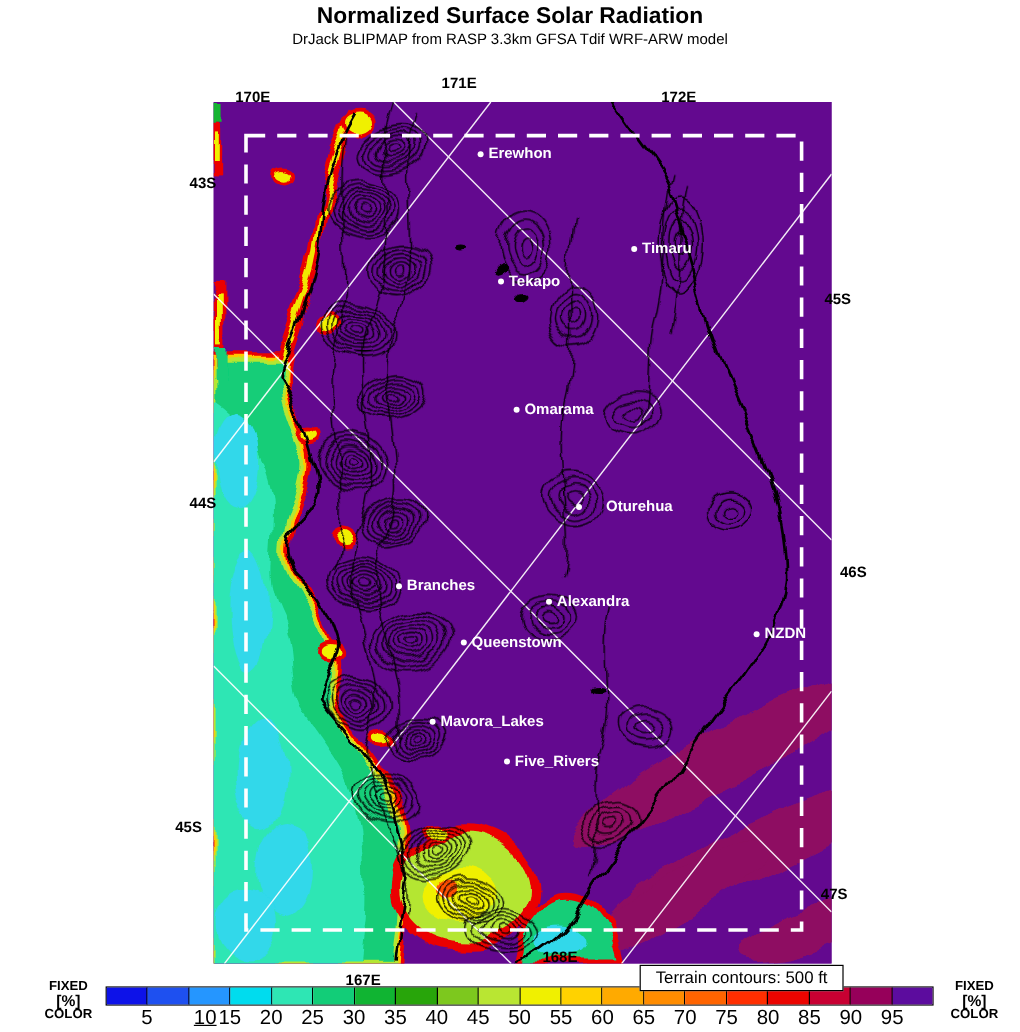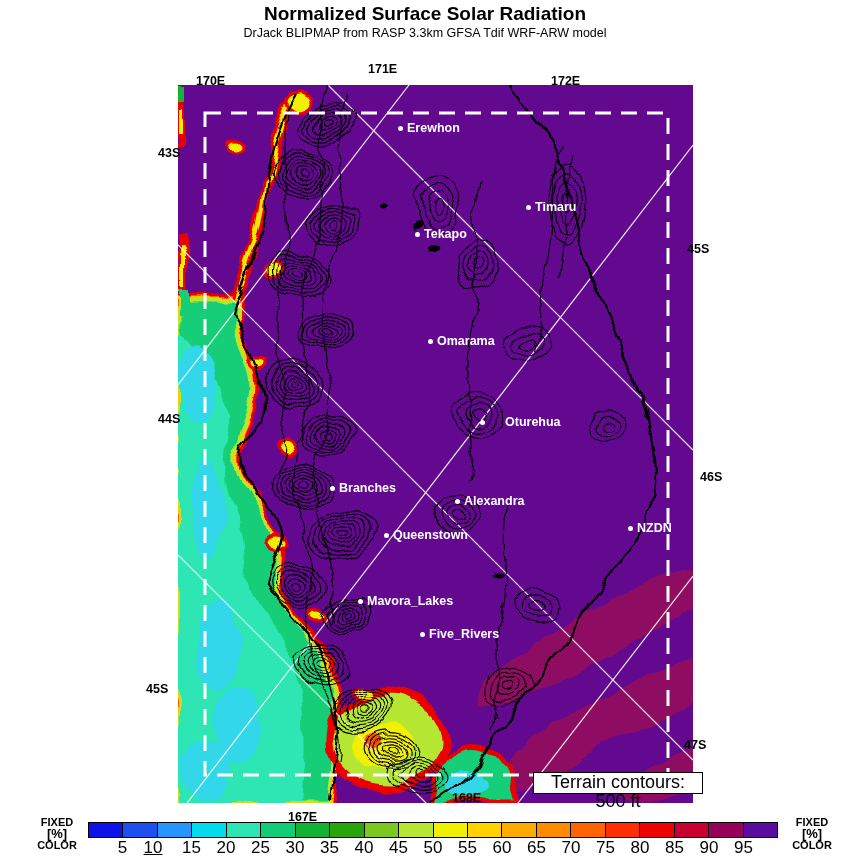--- a/index.html
+++ b/index.html
@@ -13,22 +13,22 @@
   .valid-line .small{font-size:13px;}
   .model-line{font-size:12.5px;line-height:15px;}
   
   .map{position:absolute;left:178px;top:85px;width:515px;height:718px;background:#63098f;}
   .map svg{position:absolute;left:0;top:0;display:block;}
   .city-layer{position:absolute;left:0;top:0;width:477px;height:718px;pointer-events:none;}
   .city{position:absolute;display:flex;align-items:center;gap:4px;color:#ffffff;
         font-size:12.5px;font-weight:bold;white-space:nowrap;transform:translateY(-50%);}
   .city .dot{width:5px;height:5px;border-radius:50%;background:#ffffff;flex:0 0 auto;}
   .maplabel{position:absolute;color:#000;font-size:12.5px;font-weight:bold;white-space:nowrap;z-index:5;text-align:right;}
-  .terrain-box{position:absolute;left:533px;top:772px;width:170px;height:22px;background:#ffffff;
-               border:1.5px solid #000;box-sizing:border-box;font-size:18px;line-height:19px;
+  .terrain-box{position:absolute;left:533px;top:804px;width:170px;height:22px;background:#ffffff;
+               border:1.5px solid #000;box-sizing:border-box;font-size:14px;line-height:19px;
                text-align:center;color:#000;z-index:6;}
   
   .cbar{position:absolute;left:88px;top:822px;width:690px;height:16px;display:flex;
         border:1px solid #000;box-sizing:border-box;}
   .cbar .cell{flex:1 1 0;height:100%;border-right:1px solid #000;}
   .cbar .cell:last-child{border-right:none;}
   .cbar-ticks{position:absolute;left:88px;top:838px;width:690px;height:20px;}
   .cbar-ticks span{position:absolute;transform:translateX(-50%);font-size:17px;color:#000;}
   .fixed-block{position:absolute;width:60px;text-align:center;color:#000;font-weight:bold;z-index:6;}
   .fixed-block .l1{font-size:11px;line-height:10px;}
@@ -345,21 +345,21 @@
       <div class="cell" style="background: rgb(255, 140, 0);"></div>
       <div class="cell" style="background: rgb(255, 100, 0);"></div>
       <div class="cell" style="background: rgb(255, 46, 0);"></div>
       <div class="cell" style="background: rgb(235, 4, 0);"></div>
       <div class="cell" style="background: rgb(200, 0, 50);"></div>
       <div class="cell" style="background: rgb(150, 0, 90);"></div>
       <div class="cell" style="background: rgb(92, 12, 158);"></div>
     </div>
   <div class="cbar-ticks" id="cbar-ticks">
       <span style="left: 34.5px;">5</span>
-      <span style="left: 65px; text-decoration: underline;">10</span>
+      <span style="left: 83px; text-decoration: underline;">10</span>
       <span style="left: 103.5px;">15</span>
       <span style="left: 138px;">20</span>
       <span style="left: 172.5px;">25</span>
       <span style="left: 207px;">30</span>
       <span style="left: 241.5px;">35</span>
       <span style="left: 276px;">40</span>
       <span style="left: 310.5px;">45</span>
       <span style="left: 345px;">50</span>
       <span style="left: 379.5px;">55</span>
       <span style="left: 414px;">60</span>

